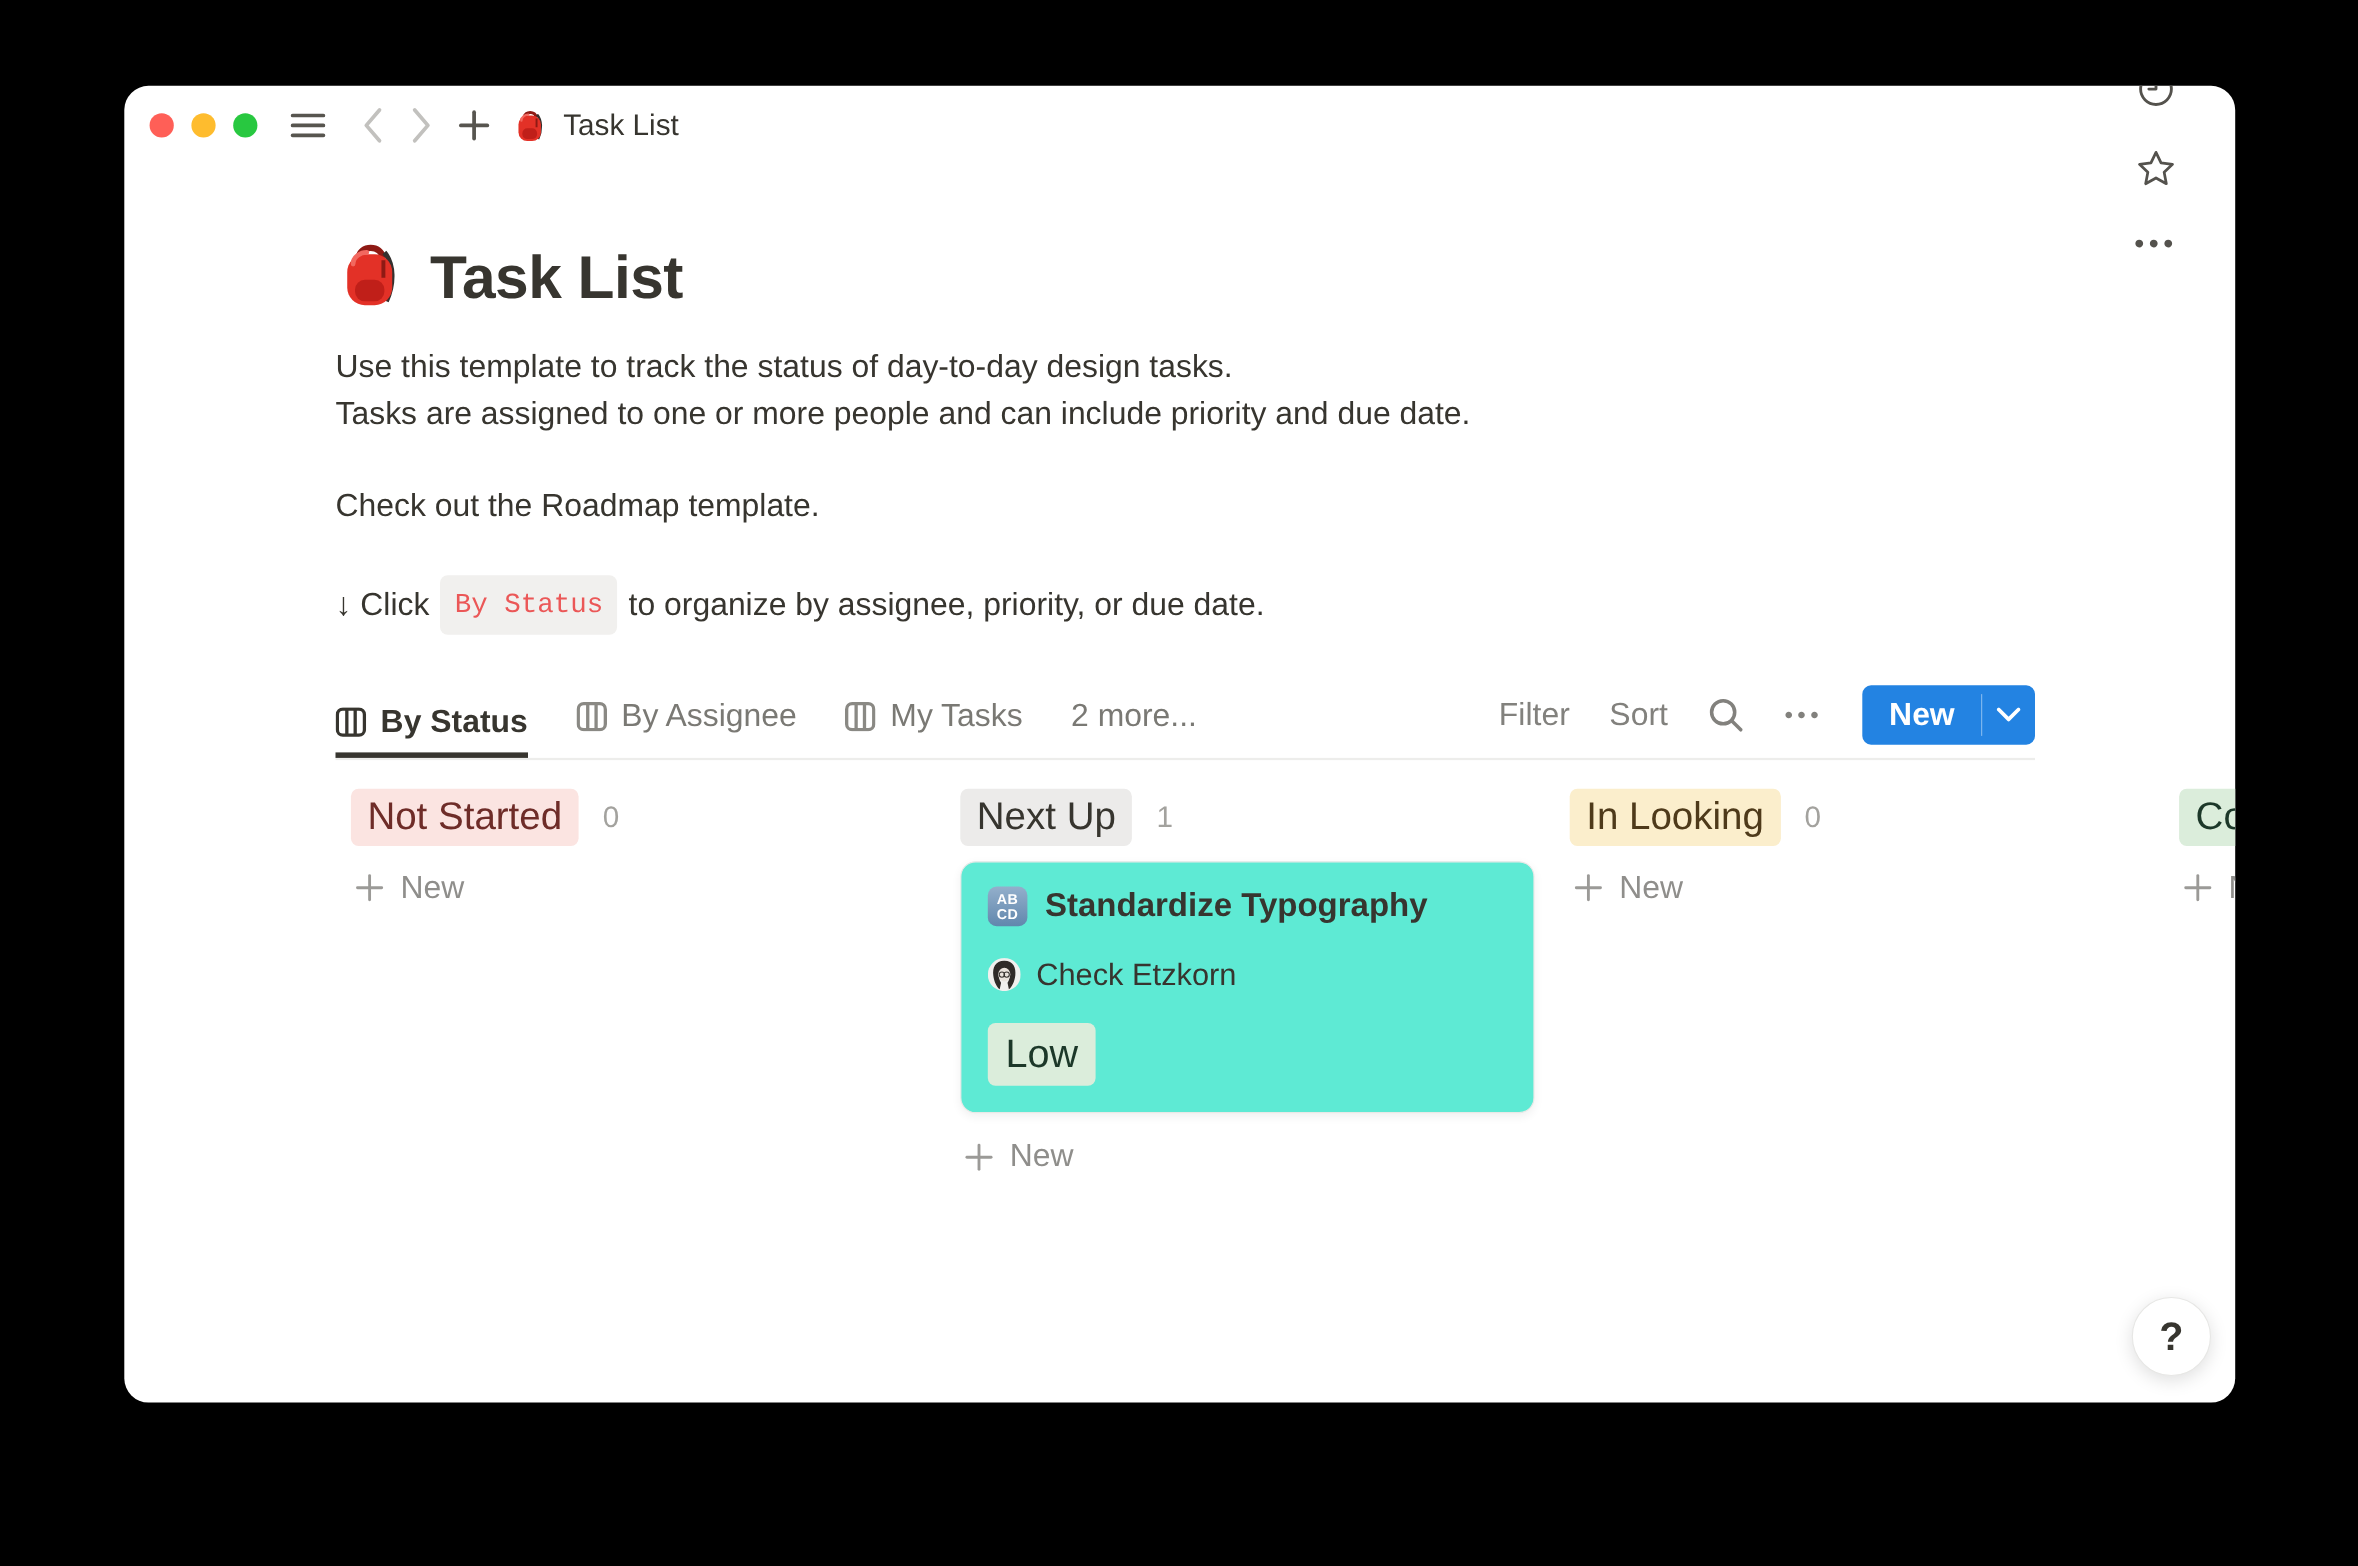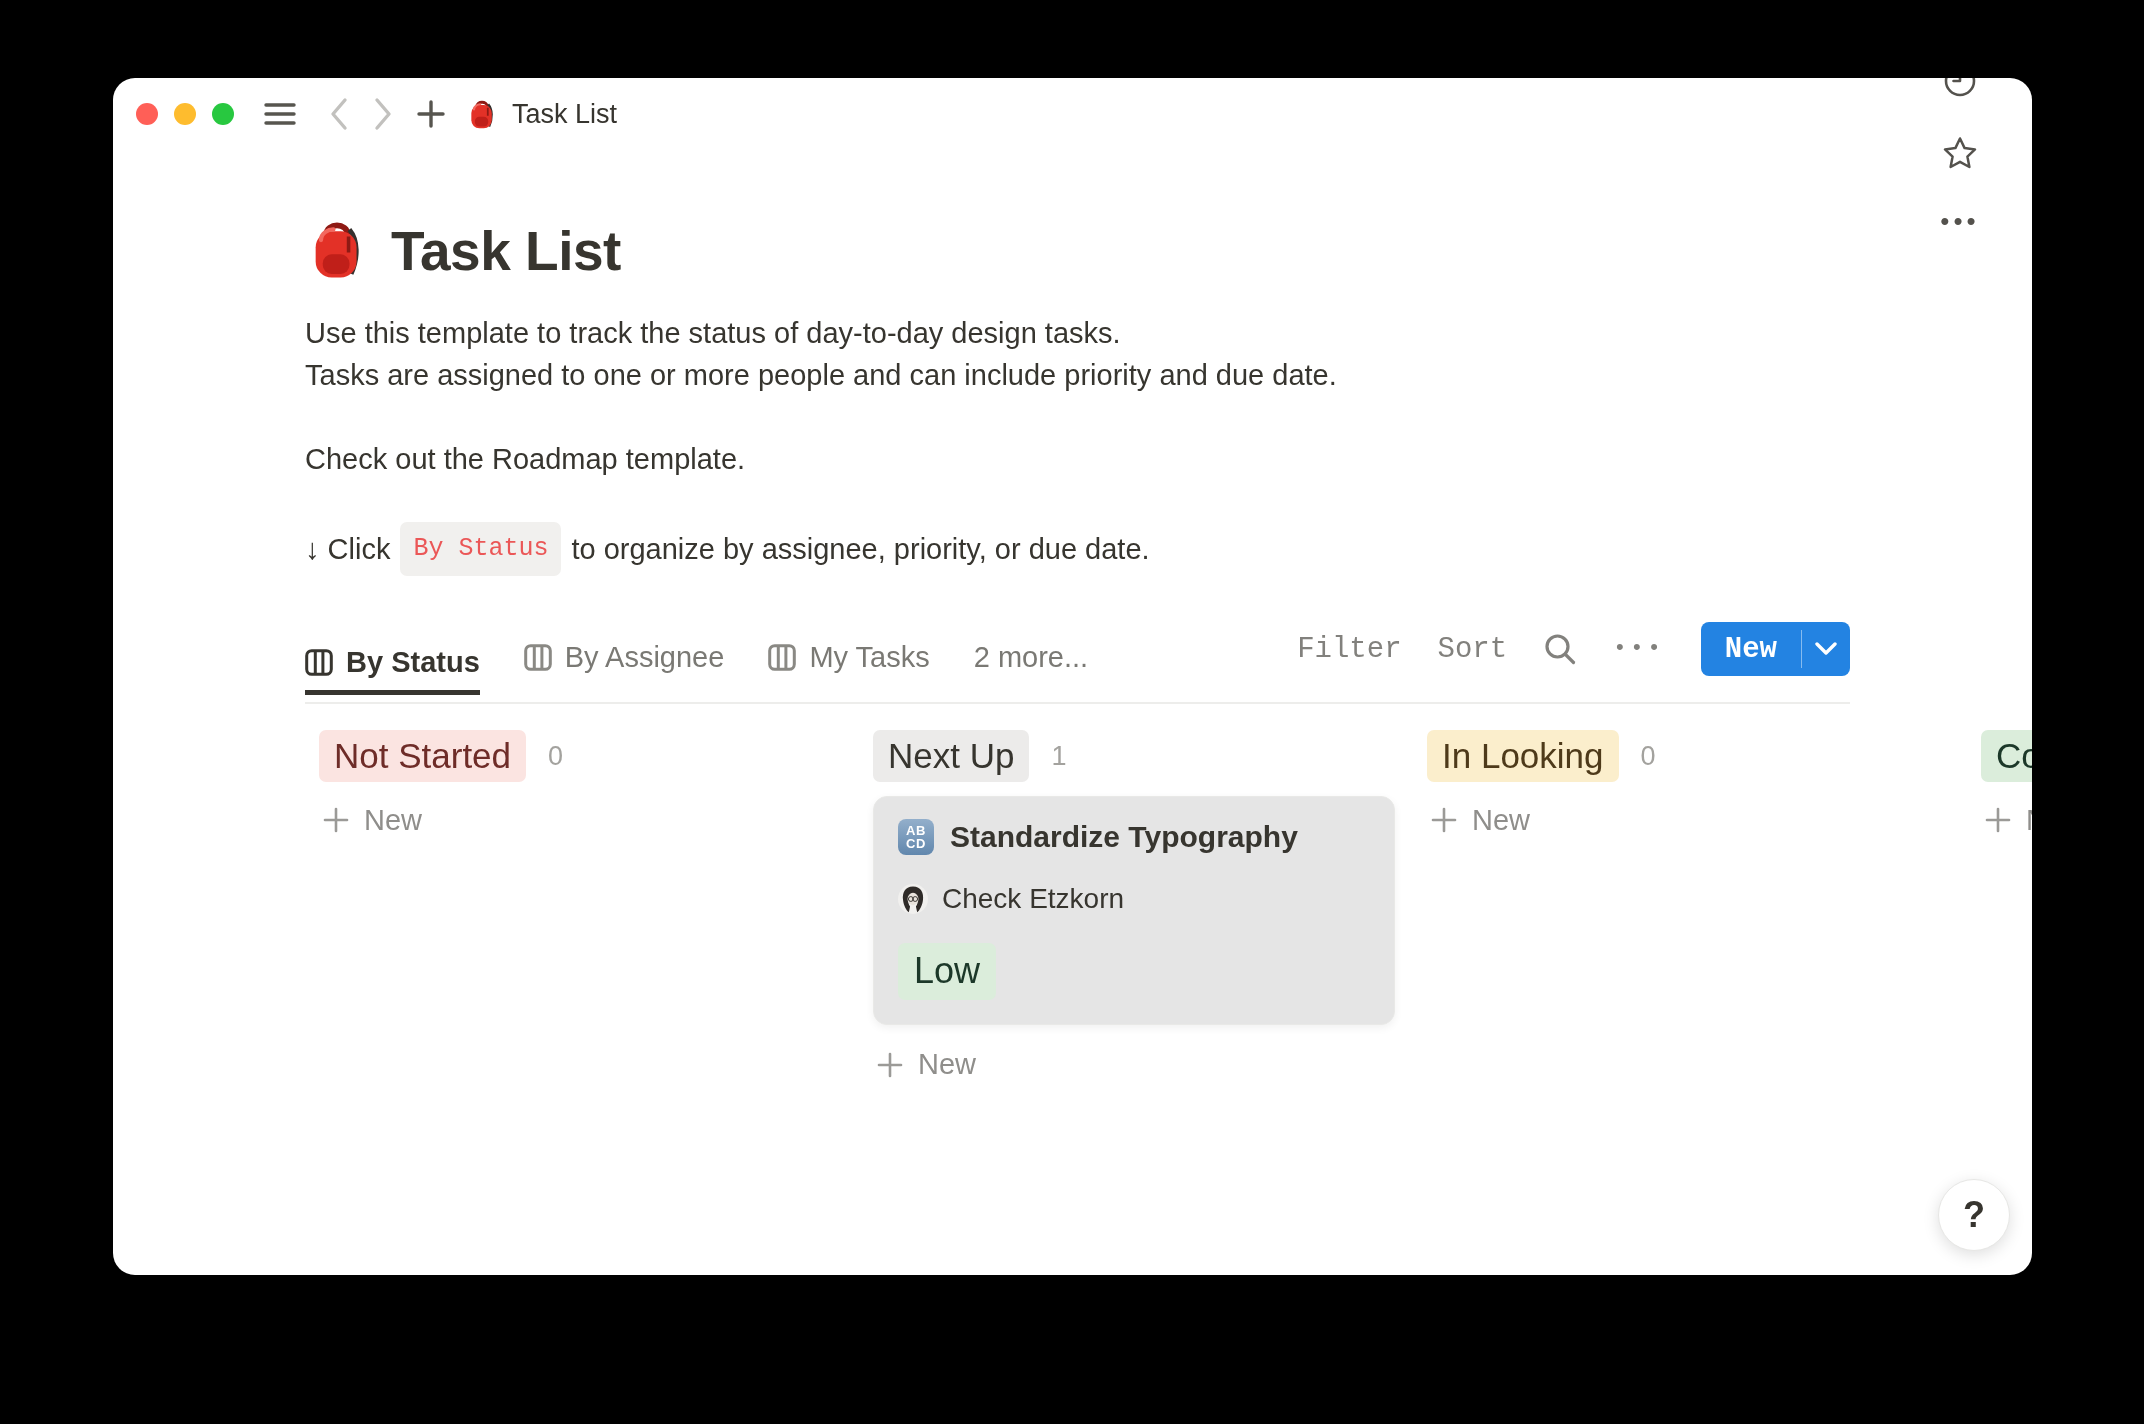--- a/index.html
+++ b/index.html
@@ -53,36 +53,36 @@
   }
   
   .views-row{
     margin:46px 0 0 192px;width:1545px;display:flex;align-items:center;
     border-bottom:2px solid var(--divider);position:relative;
   }
   .tabs{display:flex;align-items:flex-end;gap:44px;}
   .tab{display:flex;align-items:center;gap:13px;padding:10px 0 16px;cursor:pointer;
        font-size:29px;color:#7A7974;margin-bottom:-2px;border-bottom:5px solid transparent;}
   .tab.active{color:var(--text-primary);font-weight:700;border-bottom-color:var(--text-primary);padding-bottom:11px;}
-  .toolbar{margin-left:auto;display:flex;align-items:center;gap:36px;padding-bottom:26px;font-family:Liberation Mono, monospace;}
+  .toolbar{margin-left:auto;display:flex;align-items:center;gap:36px;padding-bottom:12px;}
   .tool-label{font-size:29px;color:var(--text-secondary);}
   .toolbar-dots{font-size:22px;letter-spacing:4px;color:var(--text-secondary);line-height:1;}
   .new-btn{display:flex;align-items:stretch;height:54px;border-radius:8px;overflow:hidden;background:var(--accent-blue);}
   .new-btn-main{display:flex;align-items:center;padding:0 24px;color:#fff;font-size:29px;font-weight:700;}
   .new-btn-divider{width:1px;background:rgba(255,255,255,.45);margin:8px 0;}
   .new-btn-caret{display:flex;align-items:center;justify-content:center;width:48px;}
   
   .board{margin:30px 0 0 206px;display:flex;gap:32px;align-items:flex-start;}
   .col{width:522px;flex:0 0 522px;}
   .col-header{display:flex;align-items:center;gap:22px;margin-bottom:18px;height:44px;}
   .col-badge{font-size:35px;font-weight:500;padding:6px 15px;border-radius:7px;line-height:1.15;white-space:nowrap;}
   .col-count{font-size:27px;color:var(--text-faint);}
   .new-row{display:flex;align-items:center;gap:15px;height:48px;color:#8F8E8B;font-size:29px;cursor:pointer;padding-left:4px;white-space:nowrap;}
   .card{
-    width:522px;background:#e5e5e5;border:1px solid #E9E9E7;border-radius:14px;
+    width:522px;background:#5eead4;border:1px solid #E9E9E7;border-radius:14px;
     padding:22px 24px 24px;box-shadow:0 3px 9px rgba(15,15,15,.06);cursor:pointer;
   }
   .card-title-row{display:flex;align-items:center;gap:16px;}
   .card-title{font-size:30px;font-weight:700;color:var(--text-primary);}
   .abcd{
     width:36px;height:36px;border-radius:8px;flex:0 0 36px;
     background:linear-gradient(180deg,#93AFCB,#6187AD);
     display:flex;flex-direction:column;align-items:center;justify-content:center;
     color:#fff;font-weight:700;font-size:13px;line-height:13px;letter-spacing:.5px;
   }

